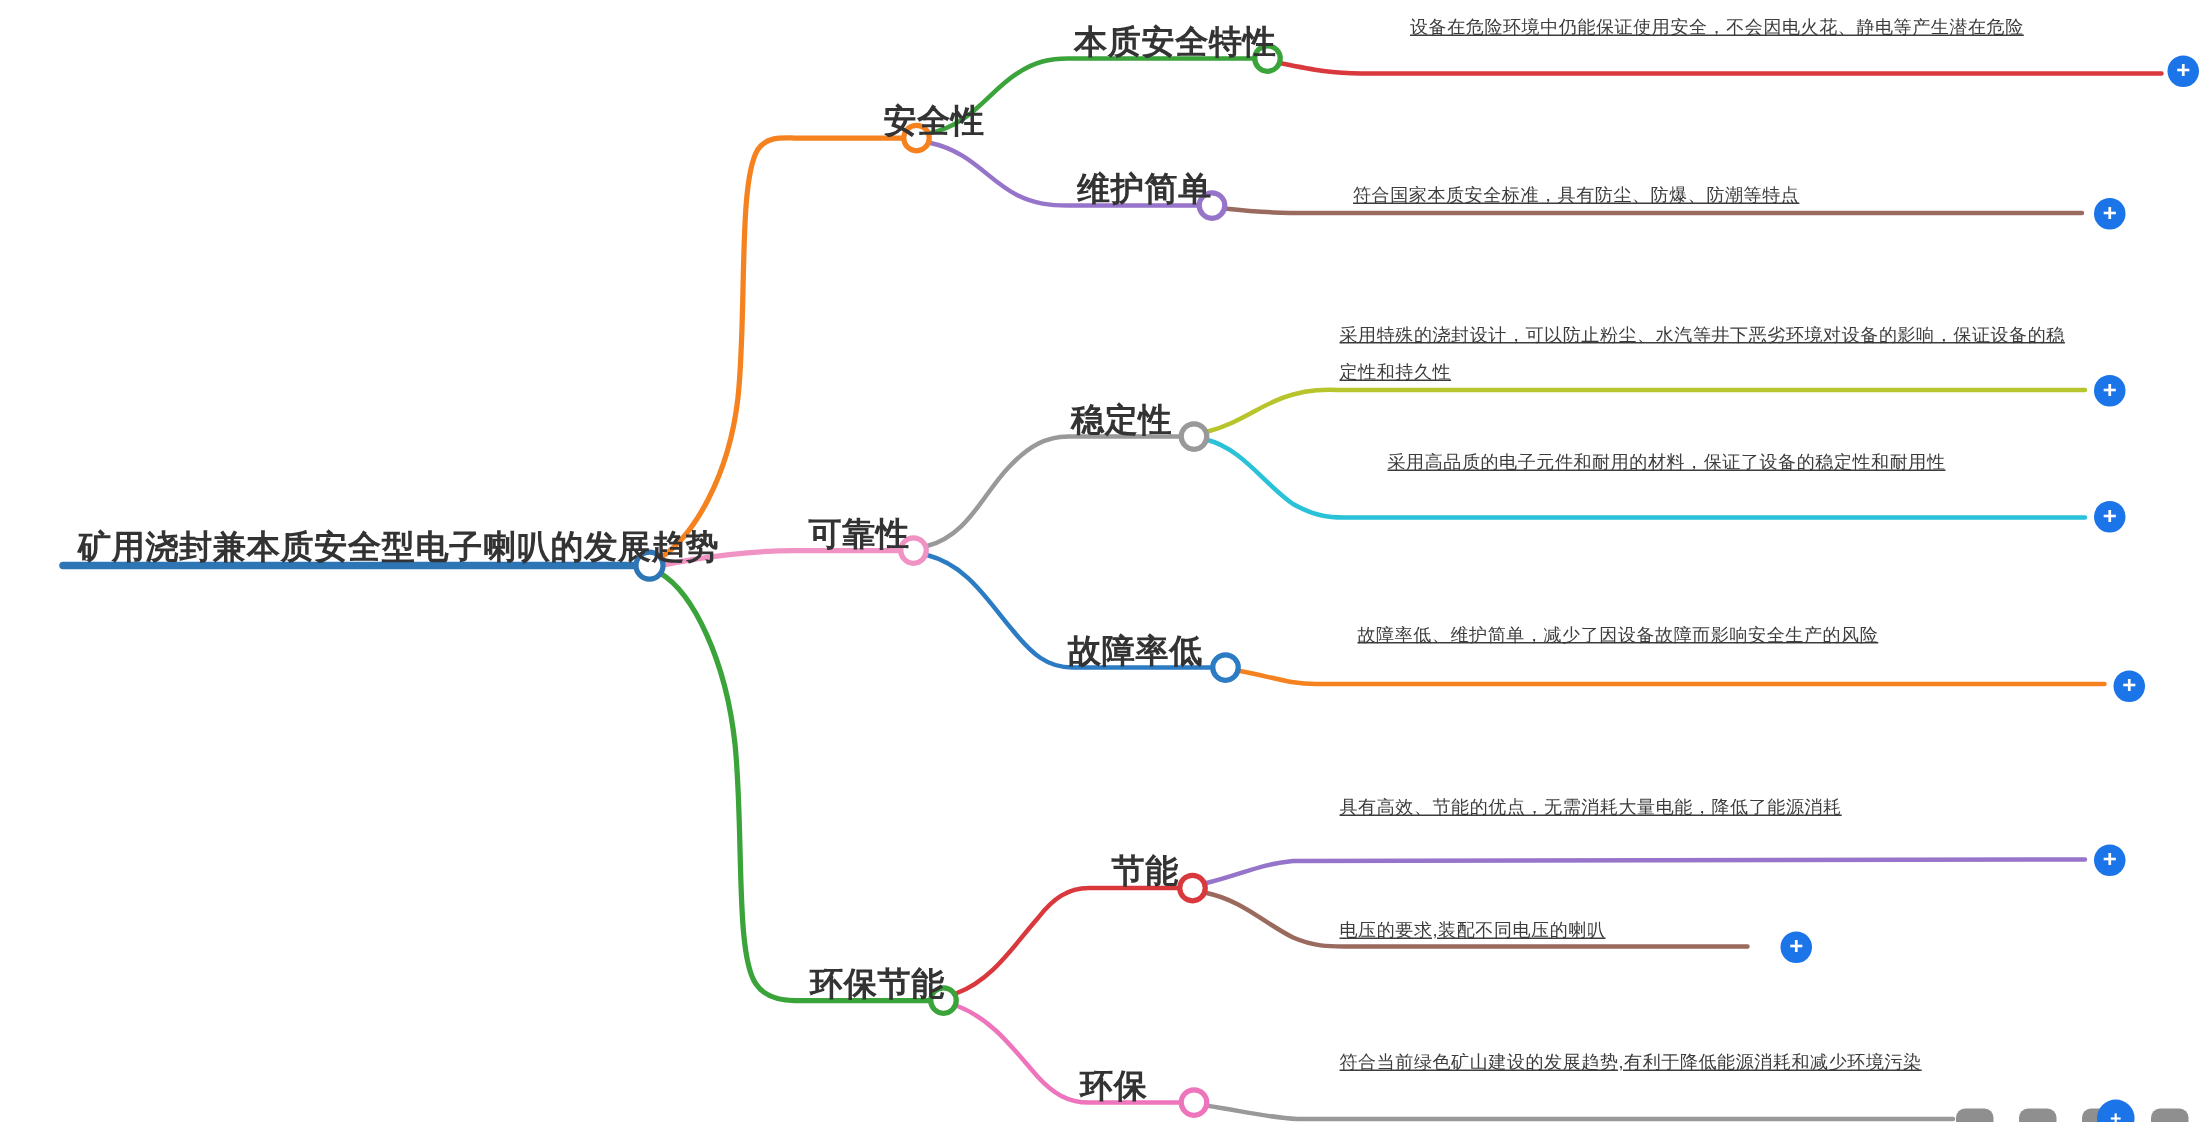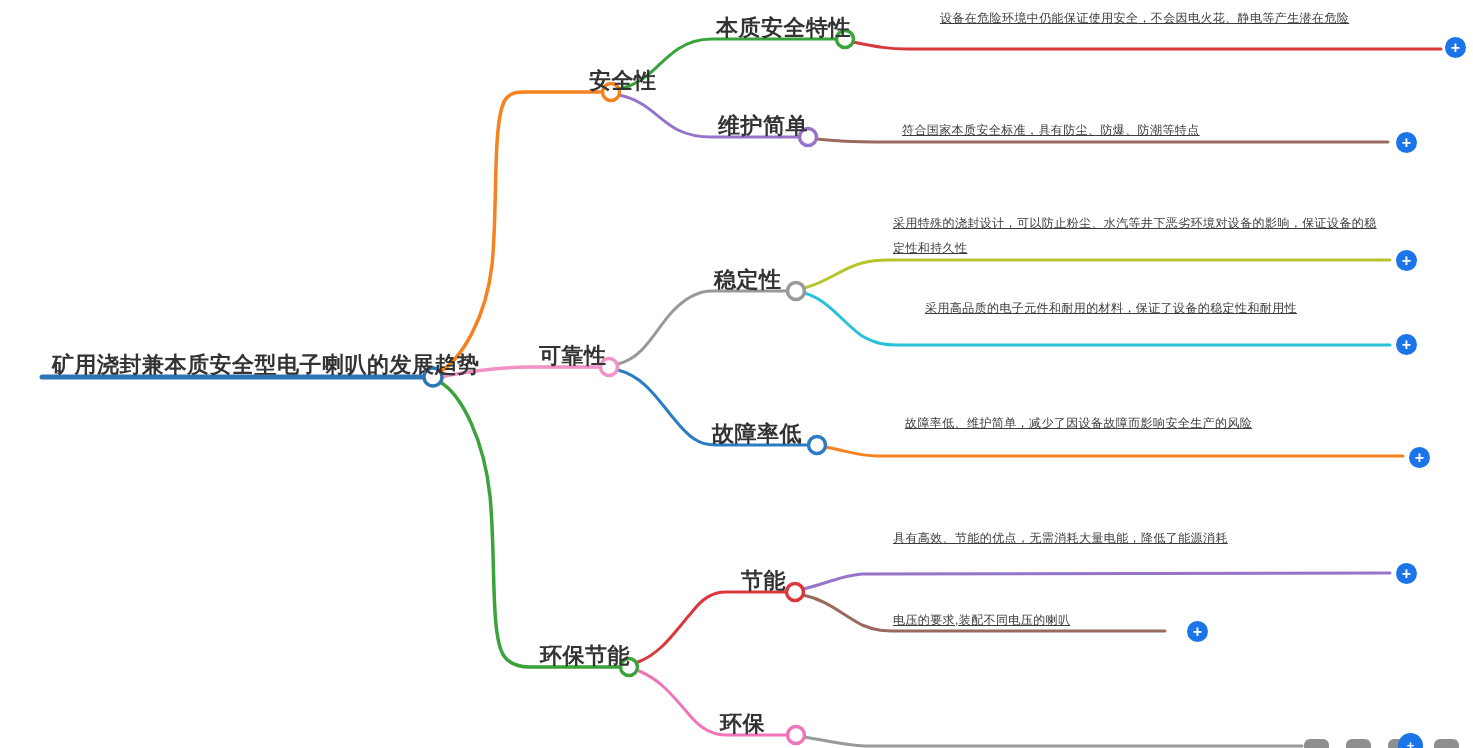--- a/index.html
+++ b/index.html
@@ -117,20 +117,21 @@
   <div class="note-text" style="left:893px;top:211px;width:490px;">采用特殊的浇封设计，可以防止粉尘、水汽等井下恶劣环境对设备的影响，保证设备的稳定性和持久性</div>
 
   <div class="note-text" style="left:893px;top:296px;width:490px;margin-left:32px;">采用高品质的电子元件和耐用的材料，保证了设备的稳定性和耐用性</div>
 
   <div class="note-text" style="left:905px;top:411px;width:490px;">故障率低、维护简单，减少了因设备故障而影响安全生产的风险</div>
 
   <div class="note-text nowrap" style="left:893px;top:608px;">电压的要求,装配不同电压的喇叭</div>
 
   <div class="note-text" style="left:893px;top:526px;width:490px;">具有高效、节能的优点，无需消耗大量电能，降低了能源消耗</div>
 
+  <div class="note-text" style="left:893px;top:696px;width:490px;">符合当前绿色矿山建设的发展趋势,有利于降低能源消耗和减少环境污染</div>
 
   <div class="plus-btn" style="left:1445px;top:37px;">+</div>
   <div class="plus-btn" style="left:1396px;top:132px;">+</div>
   <div class="plus-btn" style="left:1396px;top:250px;">+</div>
   <div class="plus-btn" style="left:1396px;top:334px;">+</div>
   <div class="plus-btn" style="left:1409px;top:447px;">+</div>
   <div class="plus-btn" style="left:1396px;top:563px;">+</div>
   <div class="plus-btn" style="left:1187px;top:621px;">+</div>
 
   <div class="toolbar-btn" style="left:1304px;top:739px;"></div>

